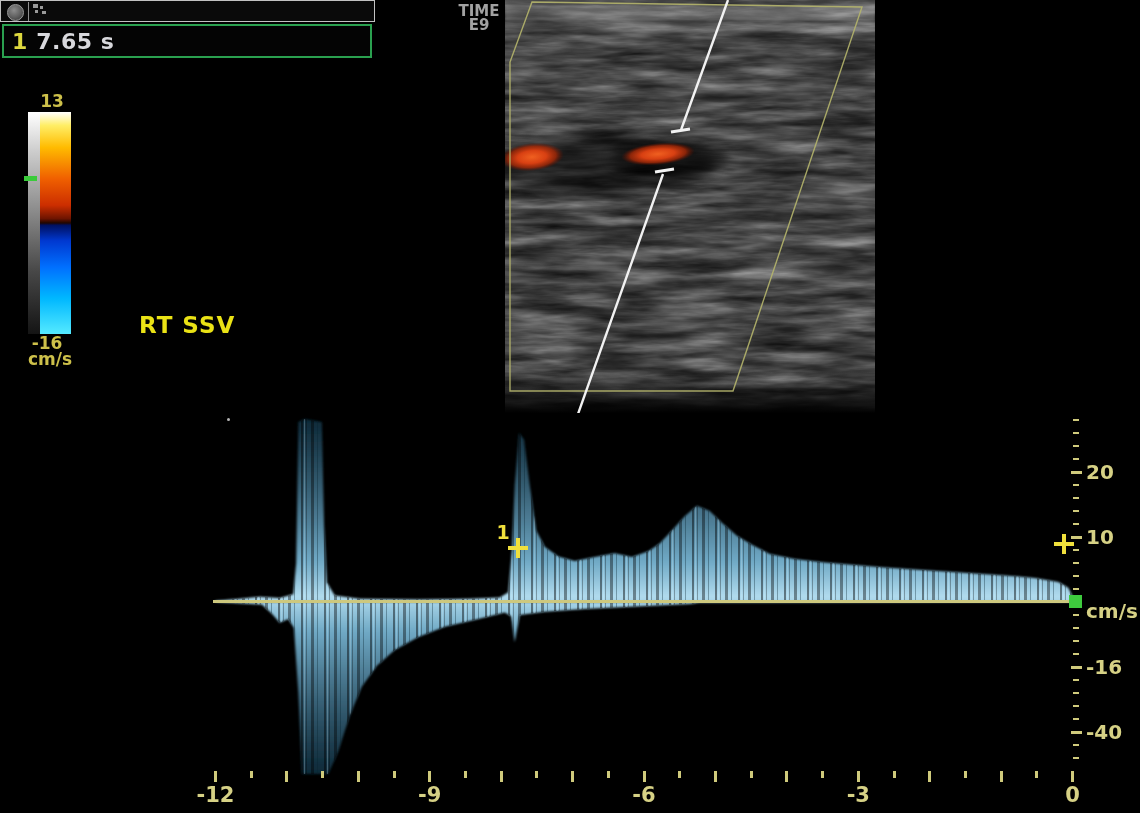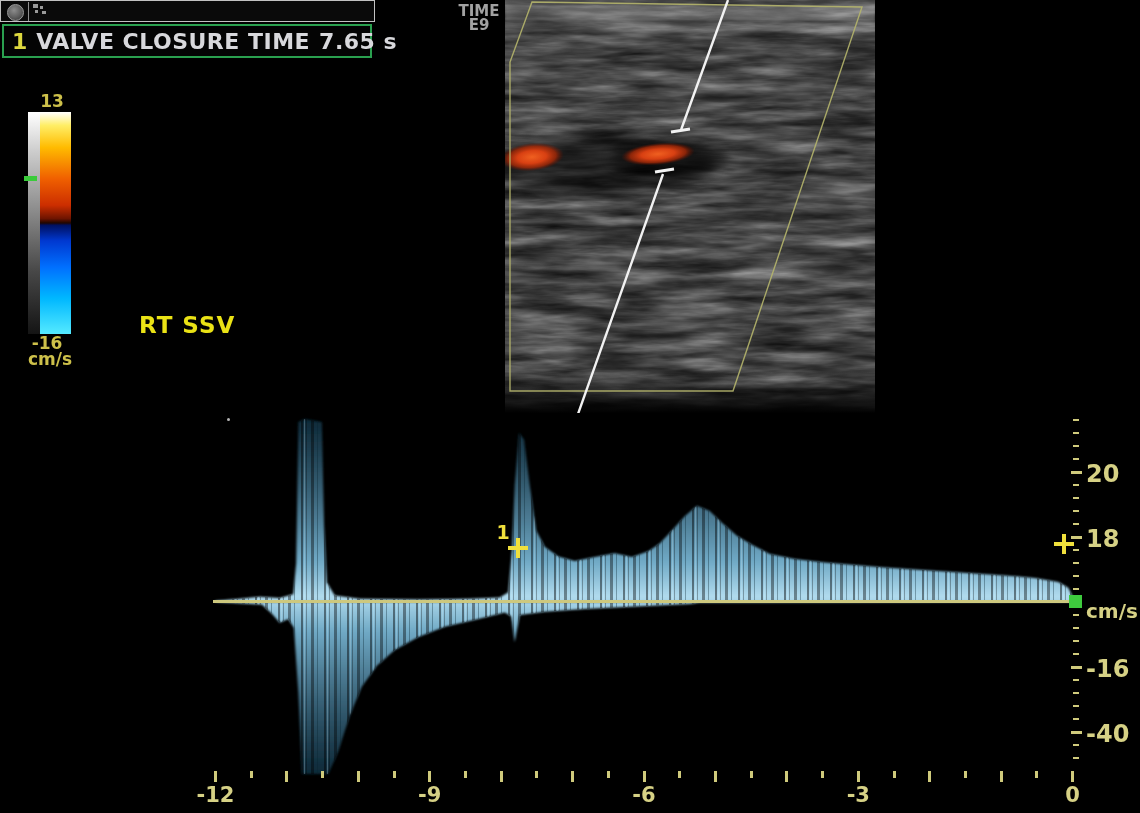--- a/index.html
+++ b/index.html
@@ -38,21 +38,21 @@
 
   
   .usimg{left:505px;top:0;width:370px;height:413px;background:#050505;overflow:hidden;}
 
   
   .baseline{left:213px;top:600px;width:860px;height:3px;background:#cdc87e;}
   .greensq{left:1069px;top:595px;width:13px;height:13px;background:#3ecb3e;}
   .t-tick{position:absolute;width:3px;background:#cfca7c;}
   .v-tick{position:absolute;background:#cfca7c;}
   .t-lbl{position:absolute;width:70px;top:783px;text-align:center;color:#d6d185;font-weight:bold;font-size:21px;}
-  .v-lbl{position:absolute;left:1086px;color:#d6d185;font-weight:bold;font-size:24px;}
+  .v-lbl{position:absolute;left:1086px;color:#d6d185;font-weight:bold;font-size:20px;}
   .unit-lbl{left:1086px;top:599px;color:#d6d185;font-weight:bold;font-size:20px;}
 
   
   .cal{position:absolute;width:20px;height:20px;}
   .cal .bh{position:absolute;left:0;top:8px;width:20px;height:4px;background:#f0e03c;}
   .cal .bv{position:absolute;left:8px;top:0;width:4px;height:20px;background:#f0e03c;}
   .cal .cid{position:absolute;left:-11px;top:-17px;color:#f0e03c;font-weight:bold;font-size:19px;}
 
   .dot{left:227px;top:418px;width:3px;height:3px;background:#b5b5b5;border-radius:50%;}
   svg{display:block;}
@@ -67,21 +67,20 @@
     <div class="abs hdr-circle"></div>
     <div class="abs hdr-div"></div>
     <div class="abs glyph" style="left:32px;top:3px;width:5px;height:4px;"></div>
     <div class="abs glyph" style="left:39px;top:5px;width:3px;height:3px;"></div>
     <div class="abs glyph" style="left:34px;top:9px;width:3px;height:3px;"></div>
     <div class="abs glyph" style="left:41px;top:10px;width:4px;height:3px;"></div>
   </div>
 
   <div class="abs meas">
     <span class="num">1</span>
-    <span class="txt">VALVE CLOSURE TIME</span>
     <span class="txt">7.65 s</span>
   </div>
 
   <div class="abs logo">
     <div>TIME</div>
     <div>E9</div>
   </div>
 
   <div class="abs cbar-lbl" style="left:30px;top:91px;width:44px;">13</div>
   <div class="abs graybar"></div>
@@ -220,21 +219,21 @@
       <div class="v-tick" style="top: 523px; left: 1073px; width: 6px; height: 2px;"></div>
       <div class="v-tick" style="top: 510px; left: 1073px; width: 6px; height: 2px;"></div>
       <div class="v-tick" style="top: 497px; left: 1073px; width: 6px; height: 2px;"></div>
       <div class="v-tick" style="top: 484px; left: 1073px; width: 6px; height: 2px;"></div>
       <div class="v-tick" style="top: 471px; left: 1071px; width: 11px; height: 3px;"></div>
       <div class="v-tick" style="top: 458px; left: 1073px; width: 6px; height: 2px;"></div>
       <div class="v-tick" style="top: 445px; left: 1073px; width: 6px; height: 2px;"></div>
       <div class="v-tick" style="top: 432px; left: 1073px; width: 6px; height: 2px;"></div>
       <div class="v-tick" style="top: 419px; left: 1073px; width: 6px; height: 2px;"></div>
       <div class="v-lbl" style="top: 460px;">20</div>
-      <div class="v-lbl" style="top: 525px;">18</div>
+      <div class="v-lbl" style="top: 525px;">10</div>
       <div class="v-lbl" style="top: 655px;">-16</div>
       <div class="v-lbl" style="top: 720px;">-40</div>
     </div>
   <div class="abs unit-lbl">cm/s</div>
   <div id="calipers">
       <div class="cal" style="left: 507.589px; top: 538.05px;">
         <span class="bh"></span>
         <span class="bv"></span>
         <span class="cid">1</span>
       </div>

